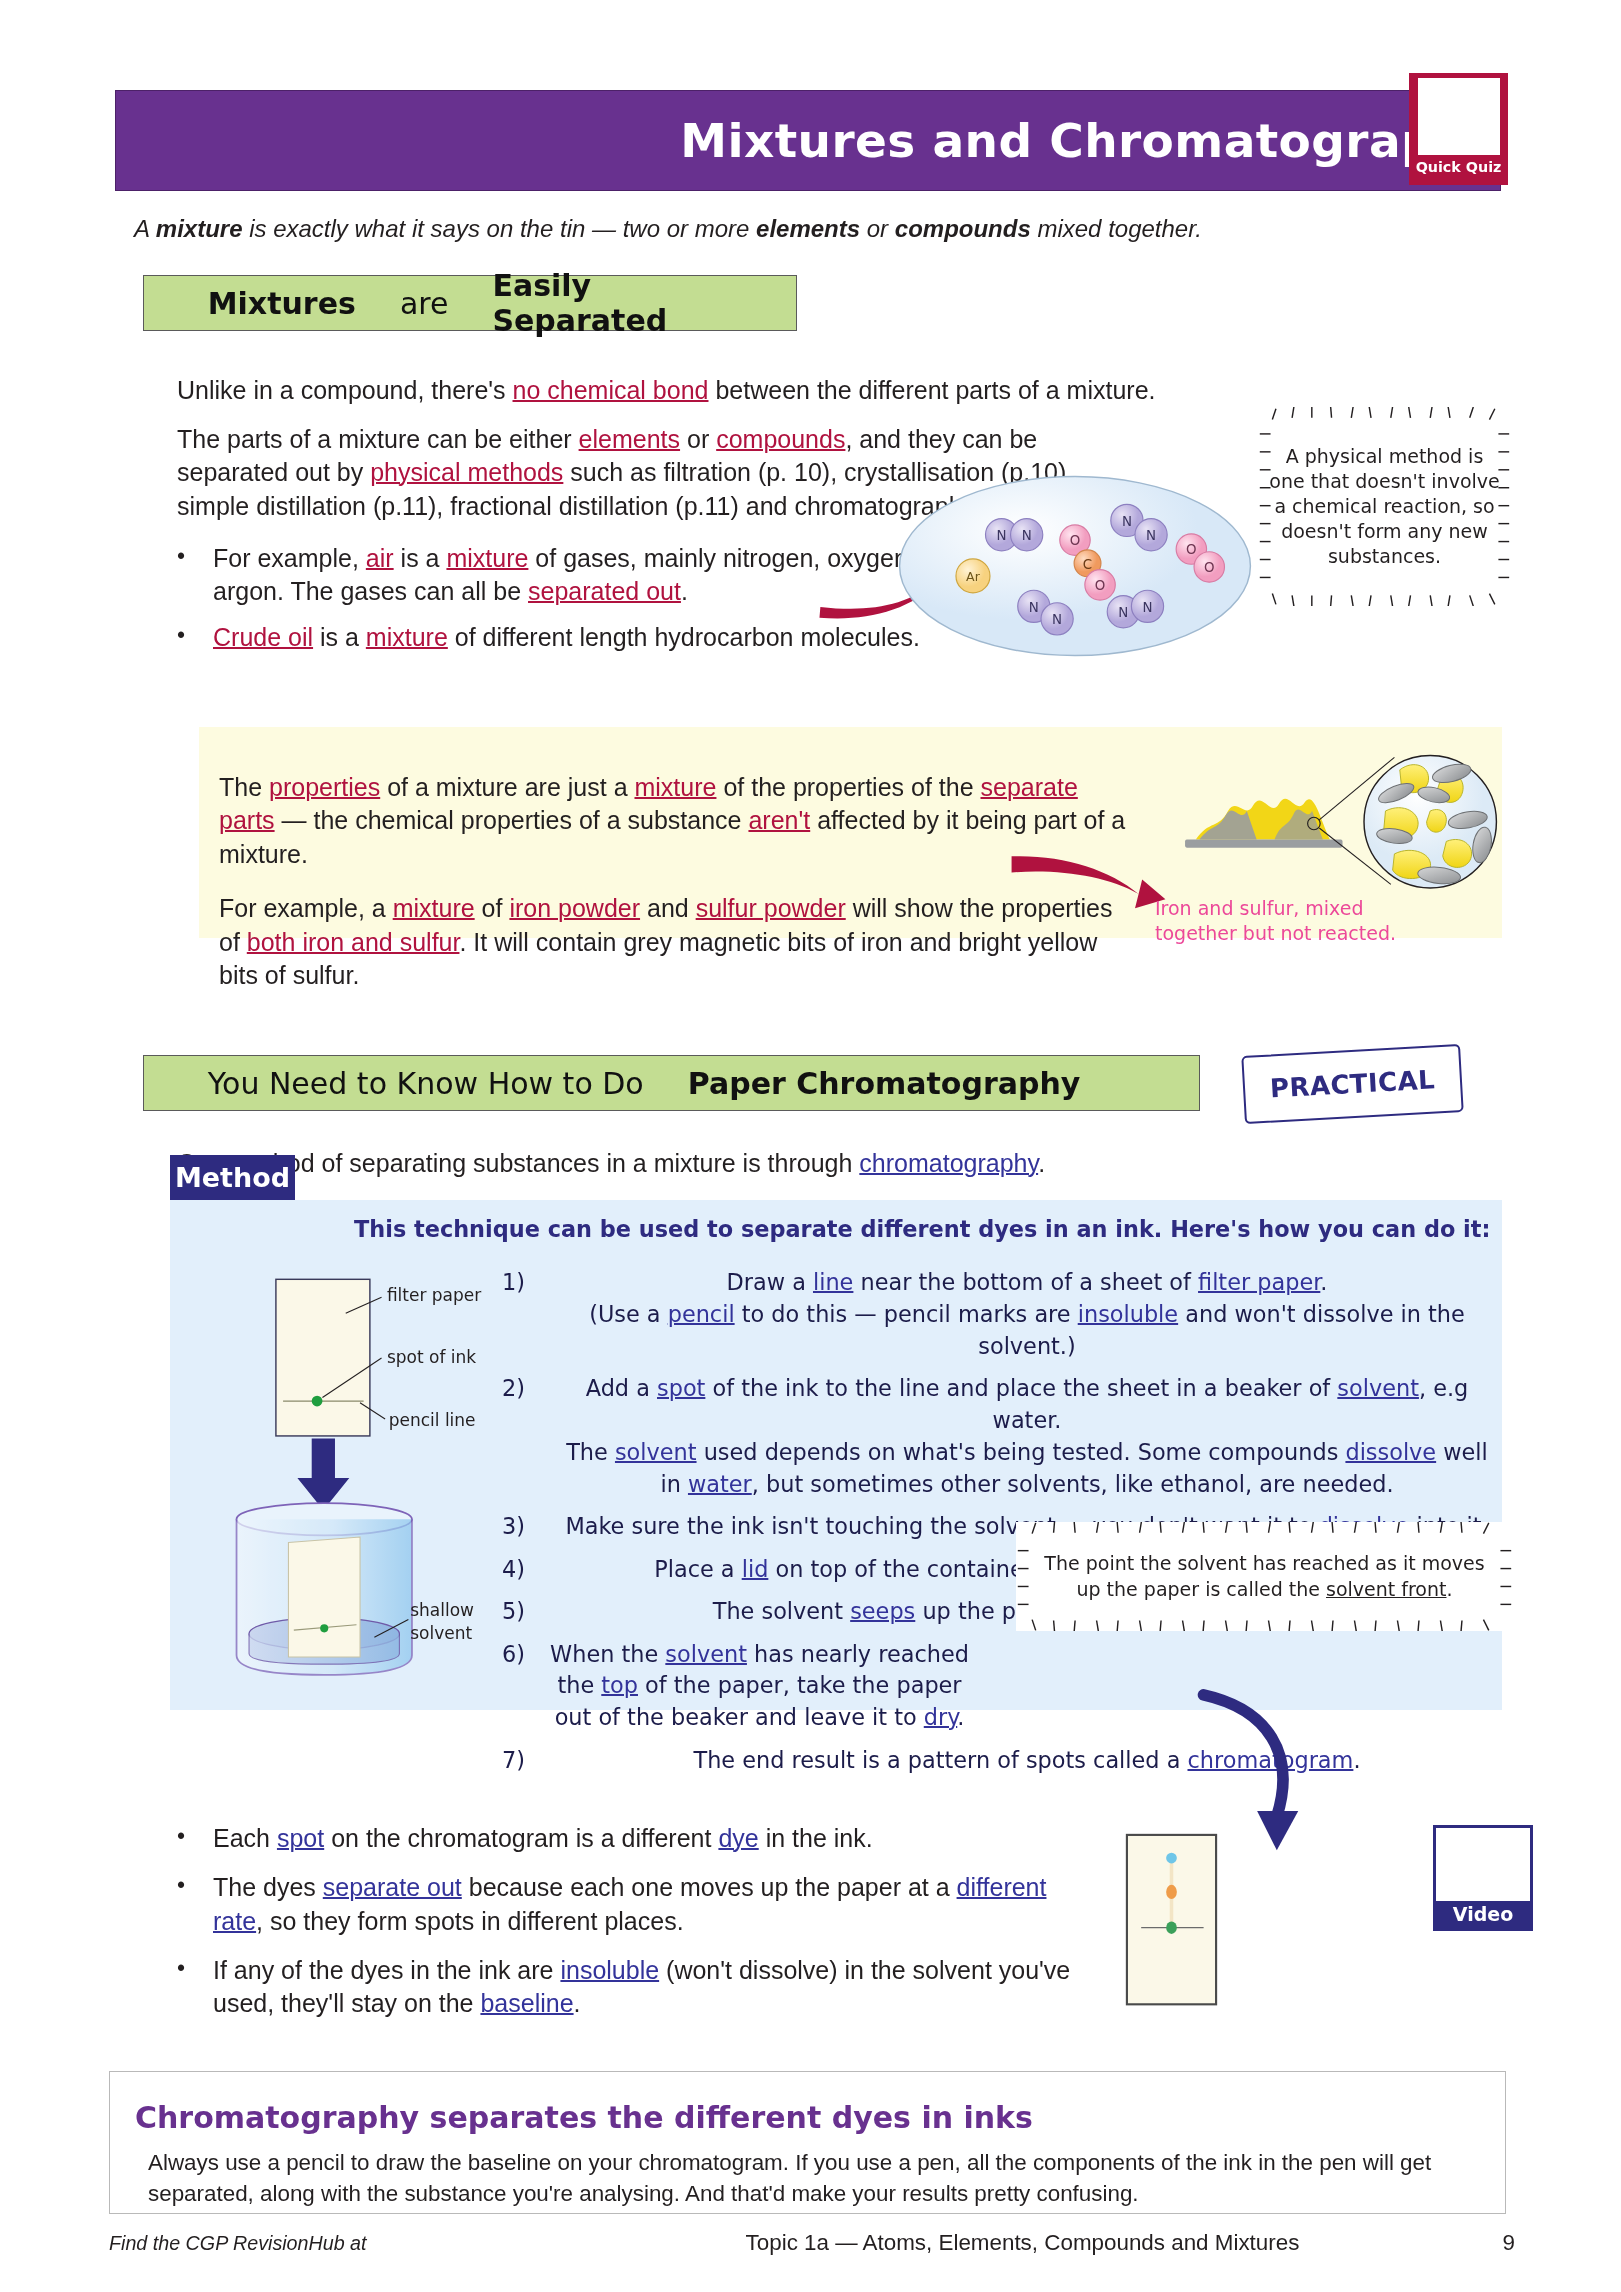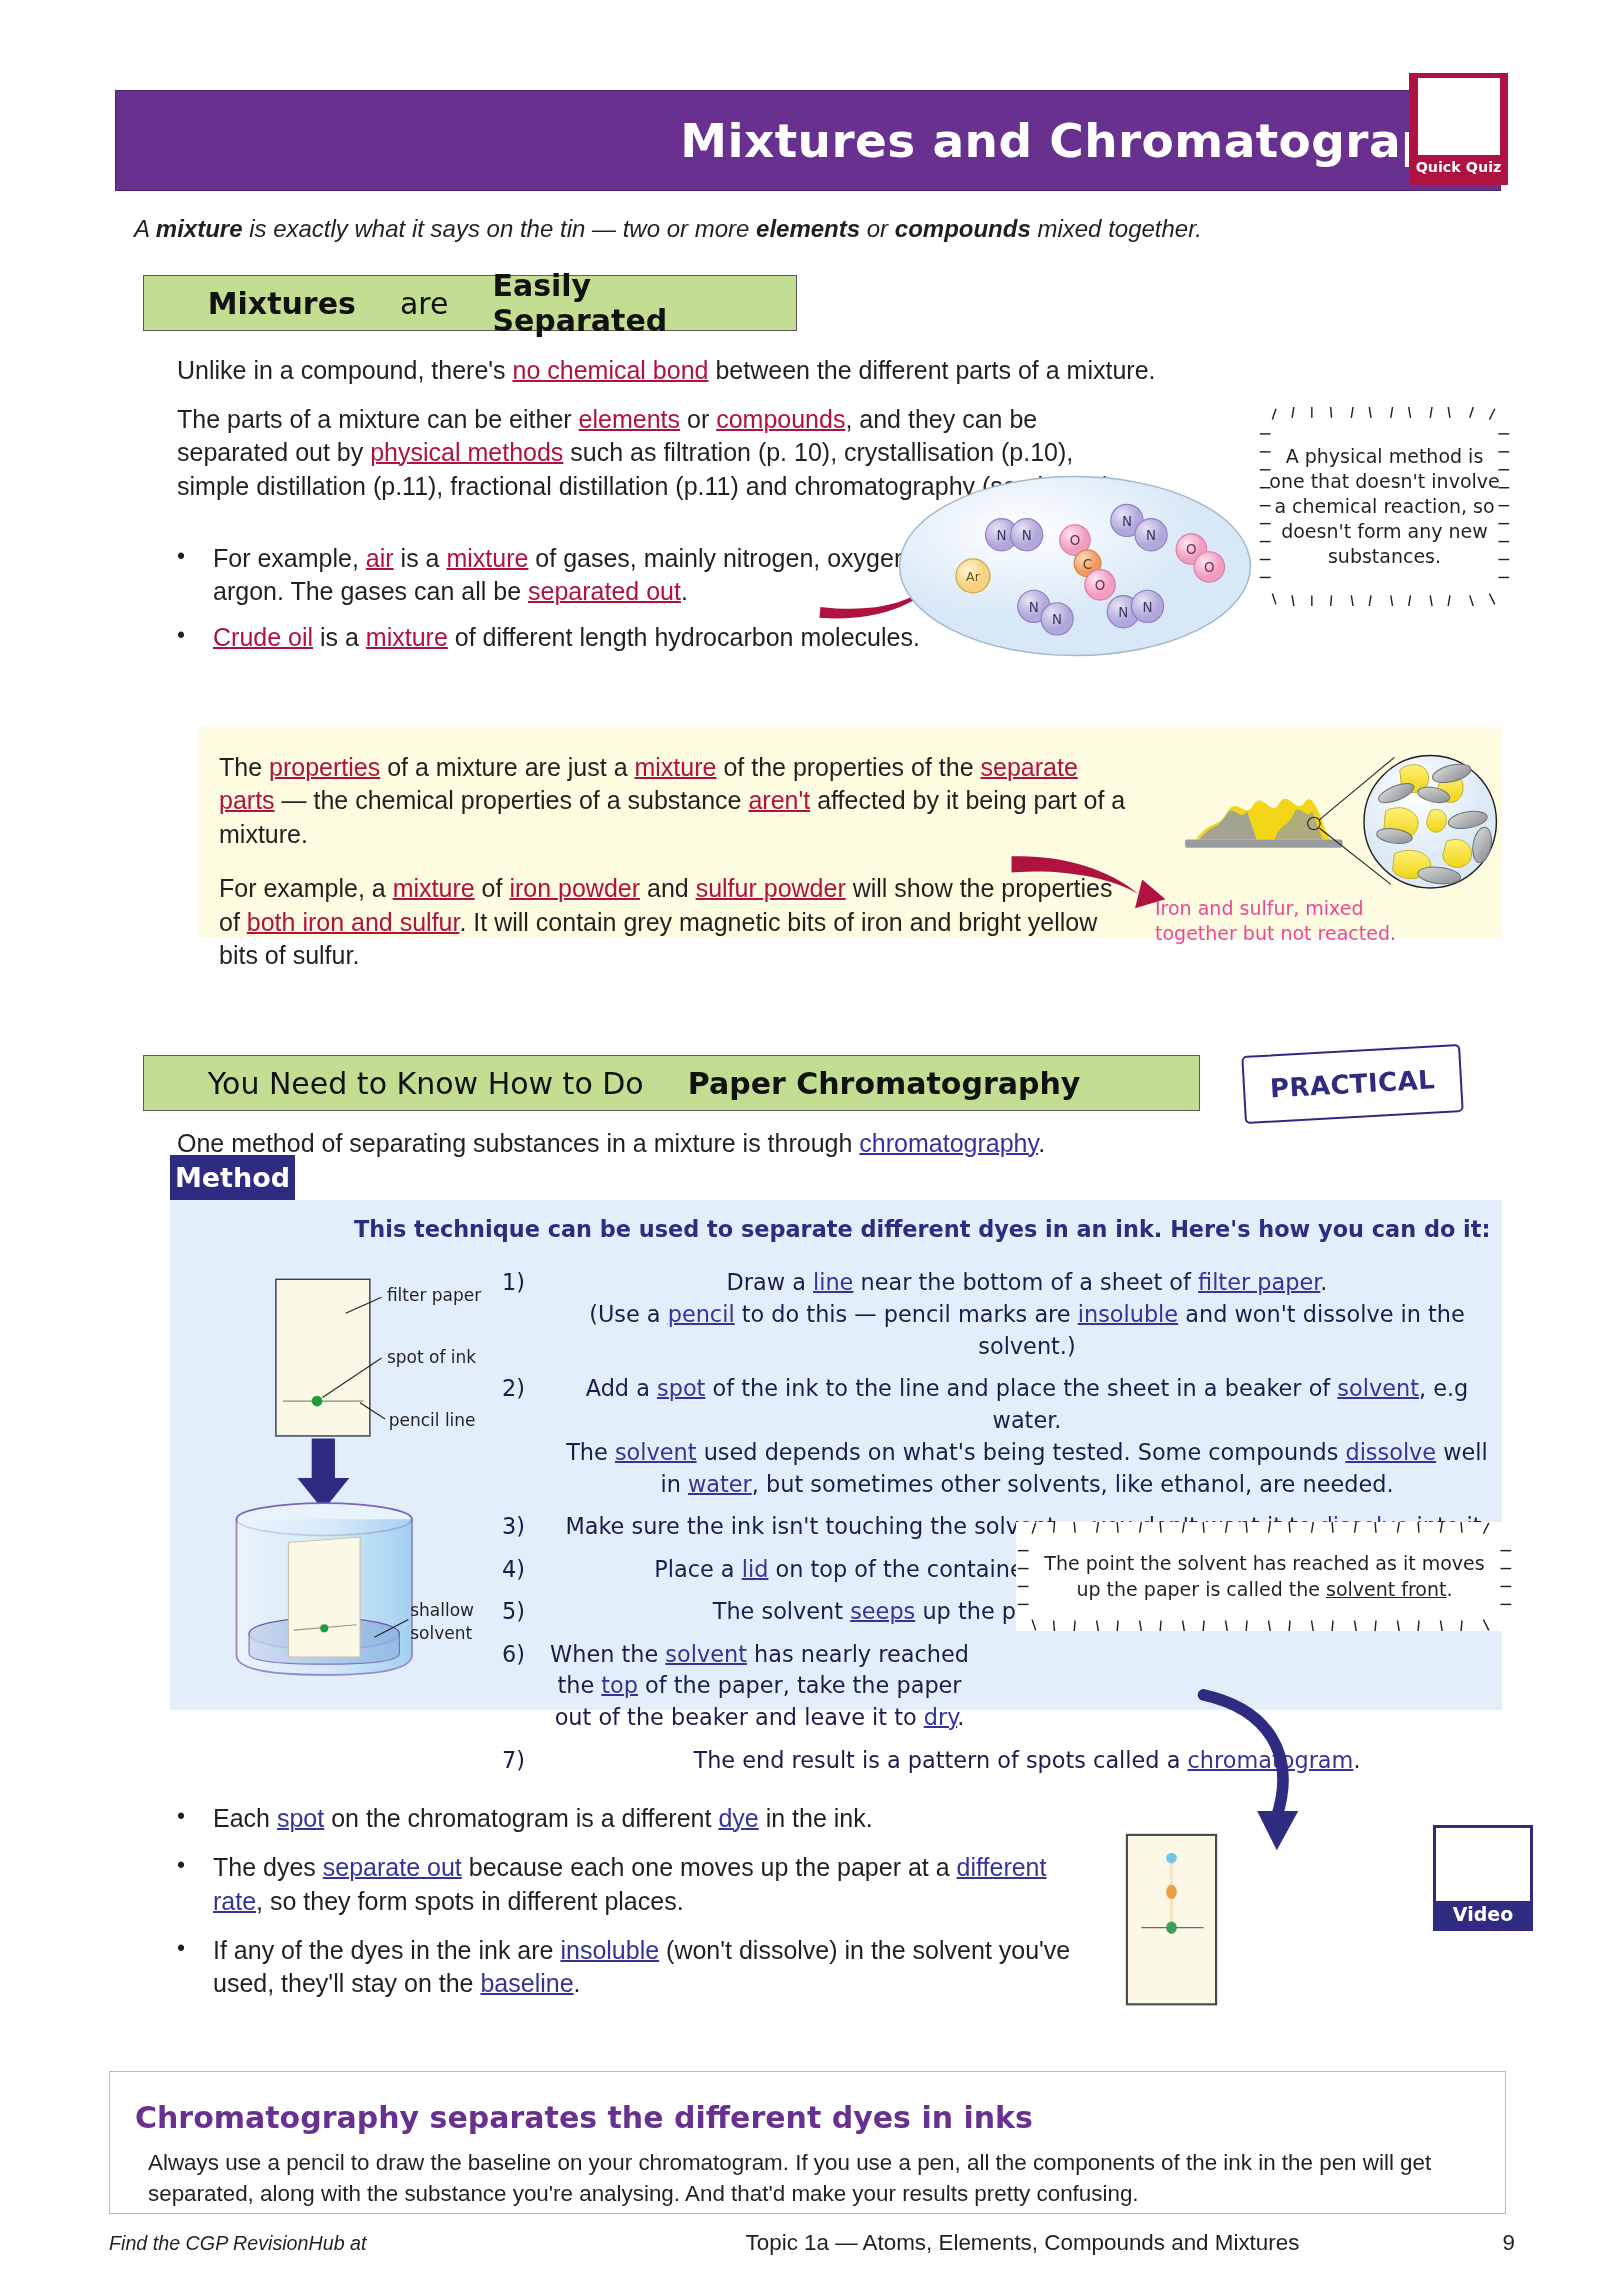--- a/index.html
+++ b/index.html
@@ -54,21 +54,21 @@
     position:absolute;left:1243px;top:1050px;width:215px;height:64px;
     border:2.7px solid #2e2b80;border-radius:5.4px;
     transform:rotate(-3.2deg);
     display:flex;align-items:center;justify-content:center;
     background:#fff;
   }
   .practical-badge span{color:#2e2b80;font-size:26px;font-weight:bold;
     font-family:"DejaVu Sans", sans-serif;letter-spacing:0.4px;}
 
   
-  .body-txt{font-size:25px;line-height:1.33;color:#231f20;}
+  .body-txt{font-size:25px;line-height:1.33;color:#231f20;margin-top:20px;}
   .kw{color:#b0123f;text-decoration:underline;text-decoration-thickness:1.8px;}
   .kwb{color:#33339a;text-decoration:underline;text-decoration-thickness:1.8px;}
 
   #p1{position:absolute;left:177px;top:354px;width:1182px;}
   #p2{position:absolute;left:177px;top:403px;width:949px;}
 
   .bullets{position:absolute;left:177px;top:542px;width:994px;}
   .bullet{display:flex;margin-bottom:12.5px;font-size:25px;line-height:1.33;}
   .bullet .dot{width:36px;flex:0 0 36px;text-align:left;font-size:23px;line-height:1.25;}
 

